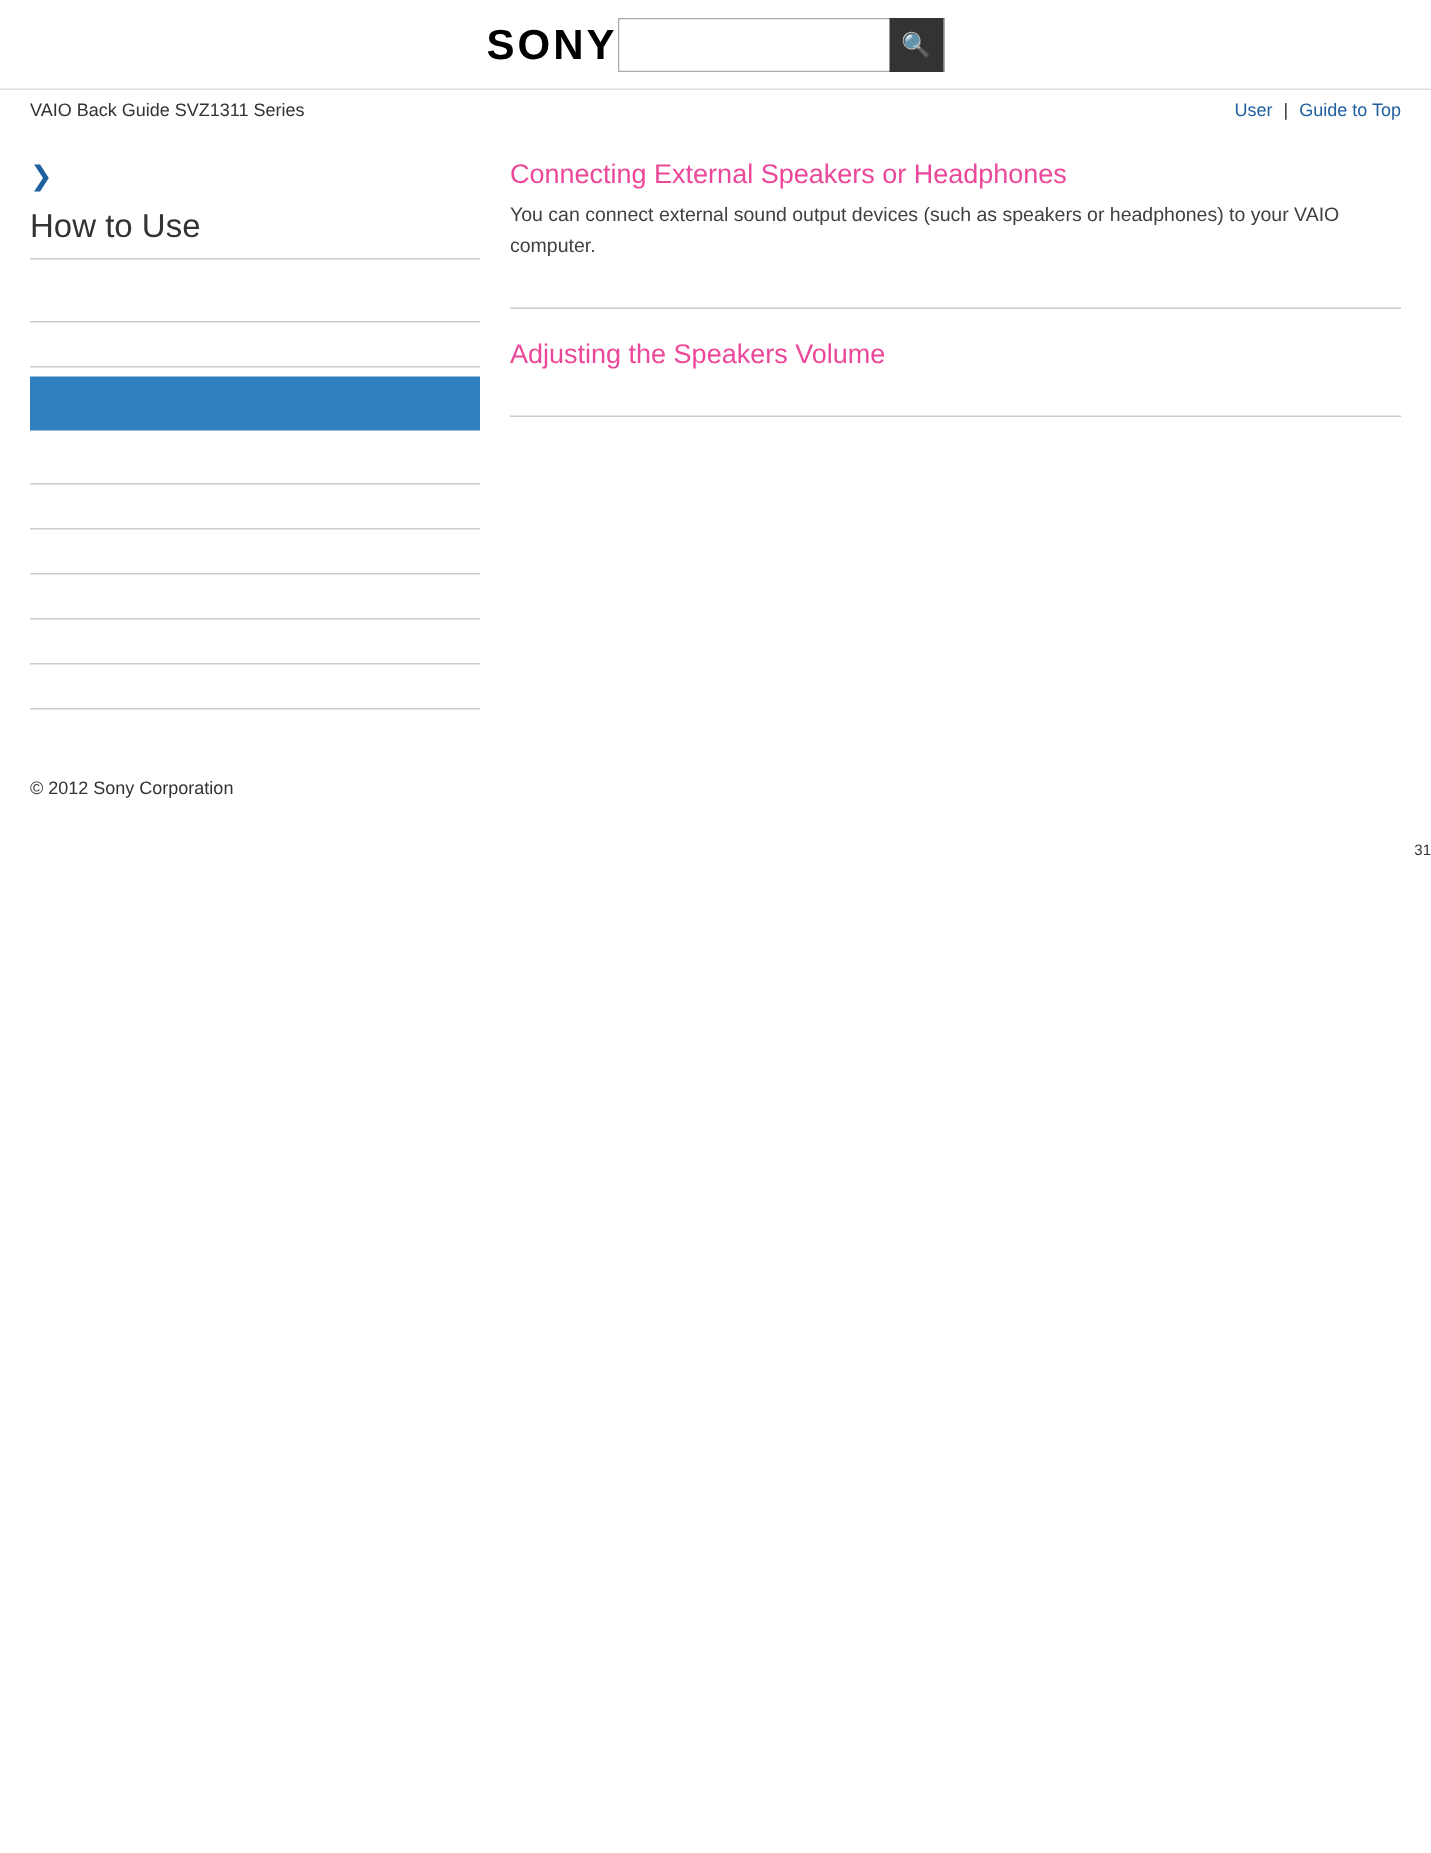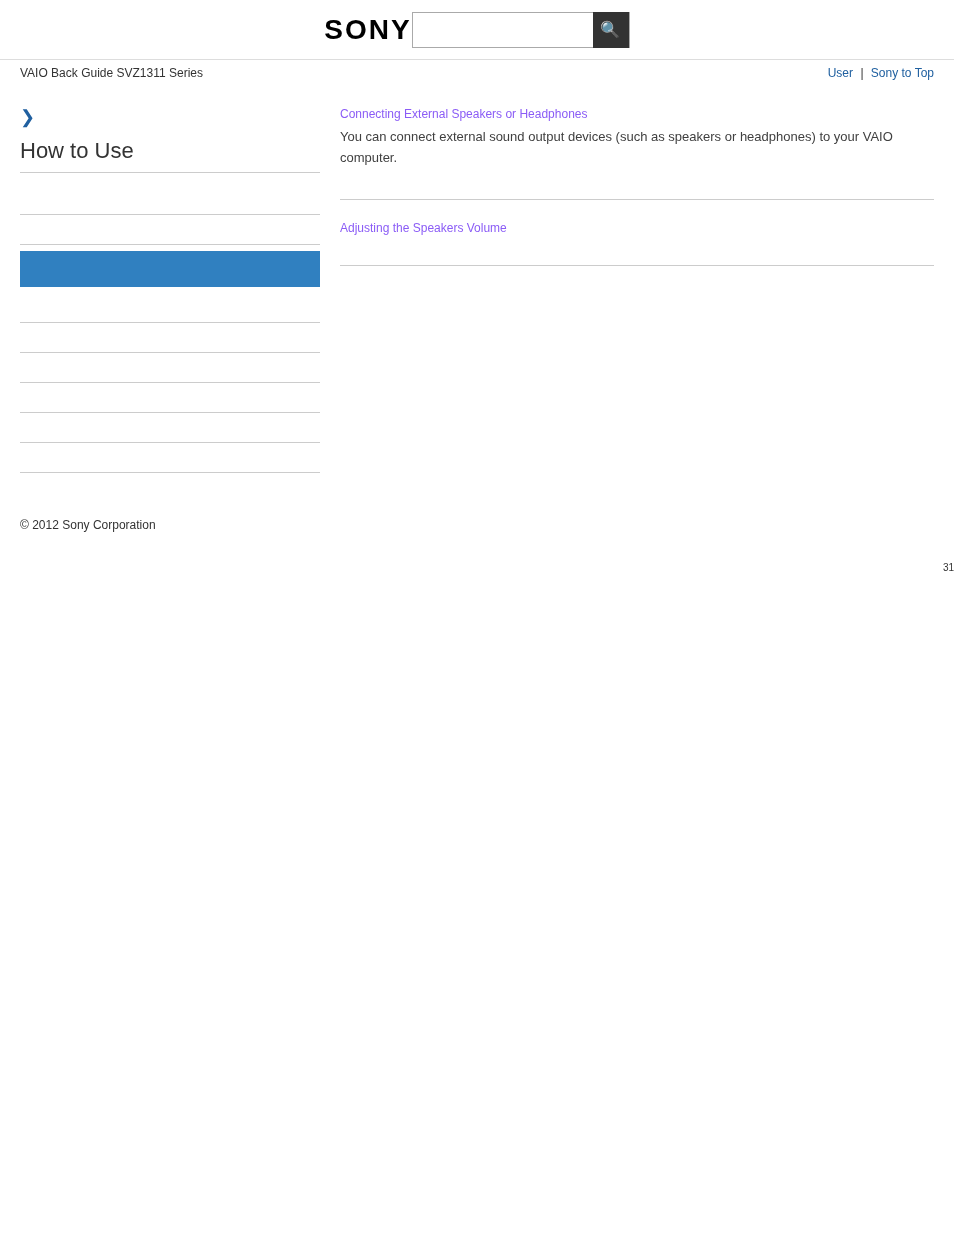--- a/index.html
+++ b/index.html
@@ -119,23 +119,23 @@
 
     
     .content {
       flex: 1;
       padding-top: 10px;
     }
     .content-section {
       margin-bottom: 30px;
     }
     .content-link {
-      color: #8b5cf6;
+      color: #ec4899;
       text-decoration: none;
-      font-size: 12px;
+      font-size: 18px;
     }
     .content-desc {
       font-size: 13px;
       color: #404040;
       margin-top: 6px;
       line-height: 1.6;
     }
     .content-divider {
       border: none;
       border-top: 1px solid #ccc;
@@ -171,21 +171,21 @@
       <span>🔍</span>
     </button>
   </div>
 </div>
 
 <div class="nav-bar">
   <span class="guide-title">VAIO Back Guide SVZ1311 Series</span>
   <span class="nav-links">
     <a href="#">User</a>
     <span class="separator"> | </span>
-    <a href="#">Sony to Top</a>
+    <a href="#">Guide to Top</a>
   </span>
 </div>
 
 <div class="main">
 
   <div class="sidebar">
     <span class="sidebar-chevron">❯</span>
     <div class="sidebar-title">How to Use</div>
 
     <div class="sidebar-items-group">

